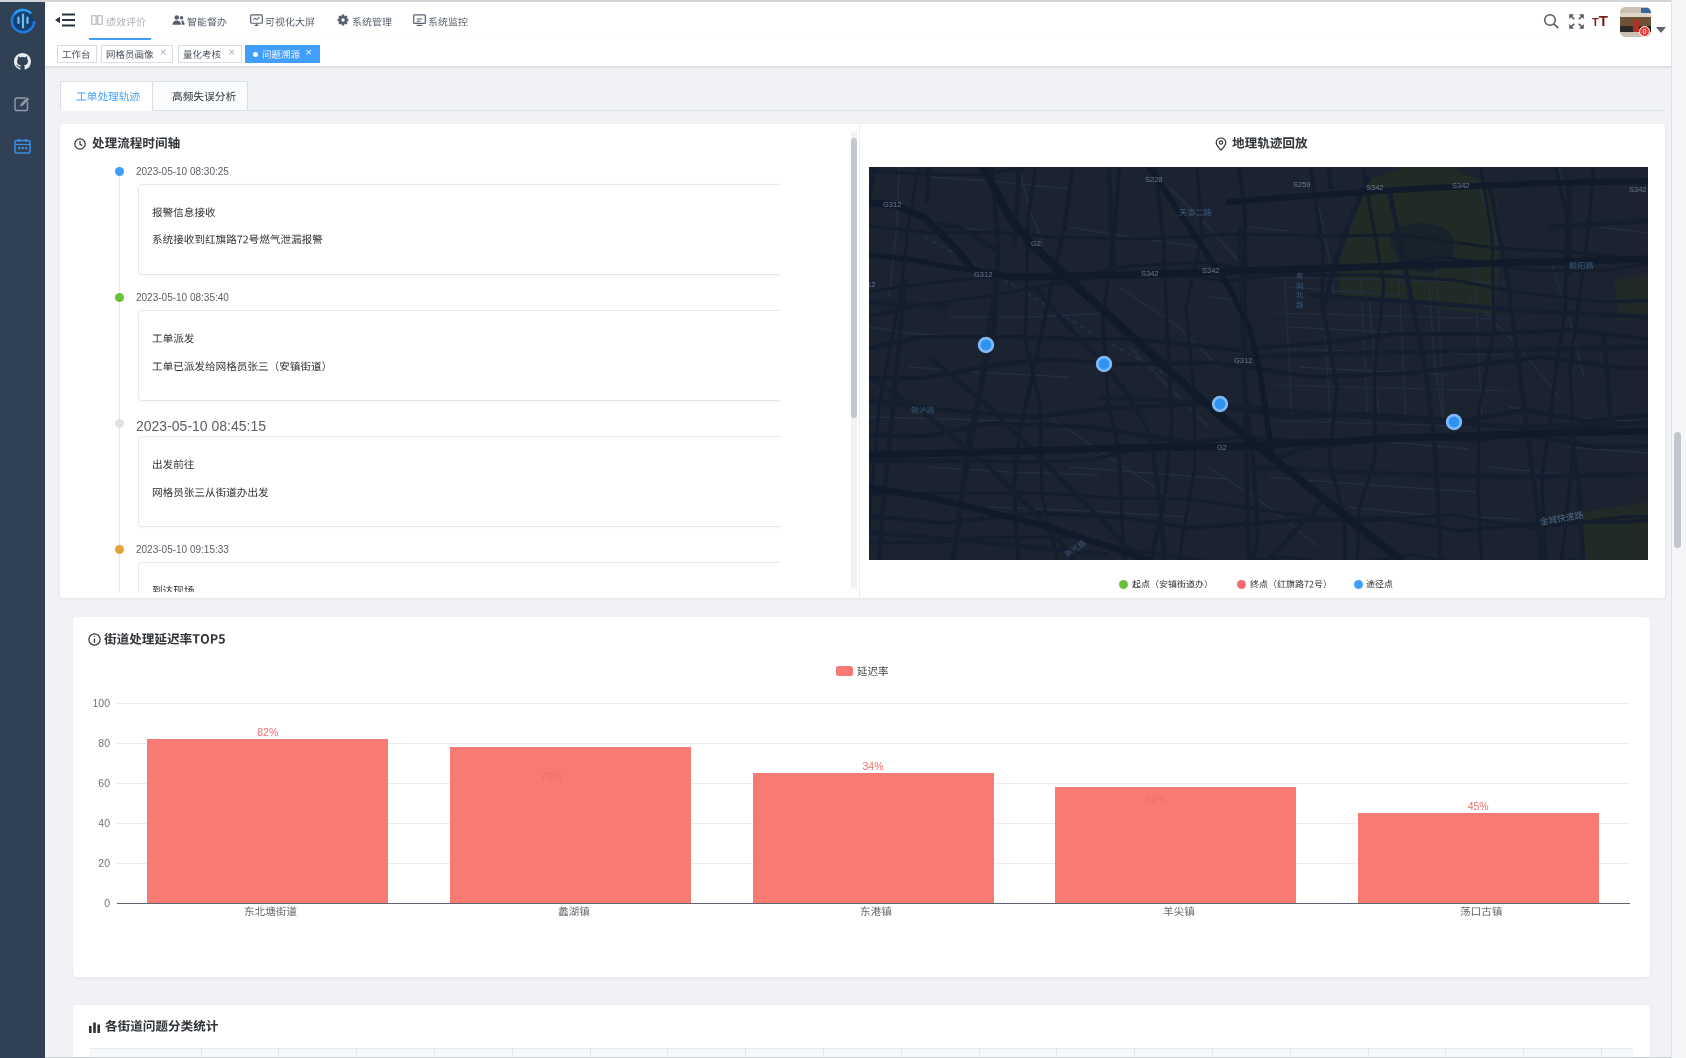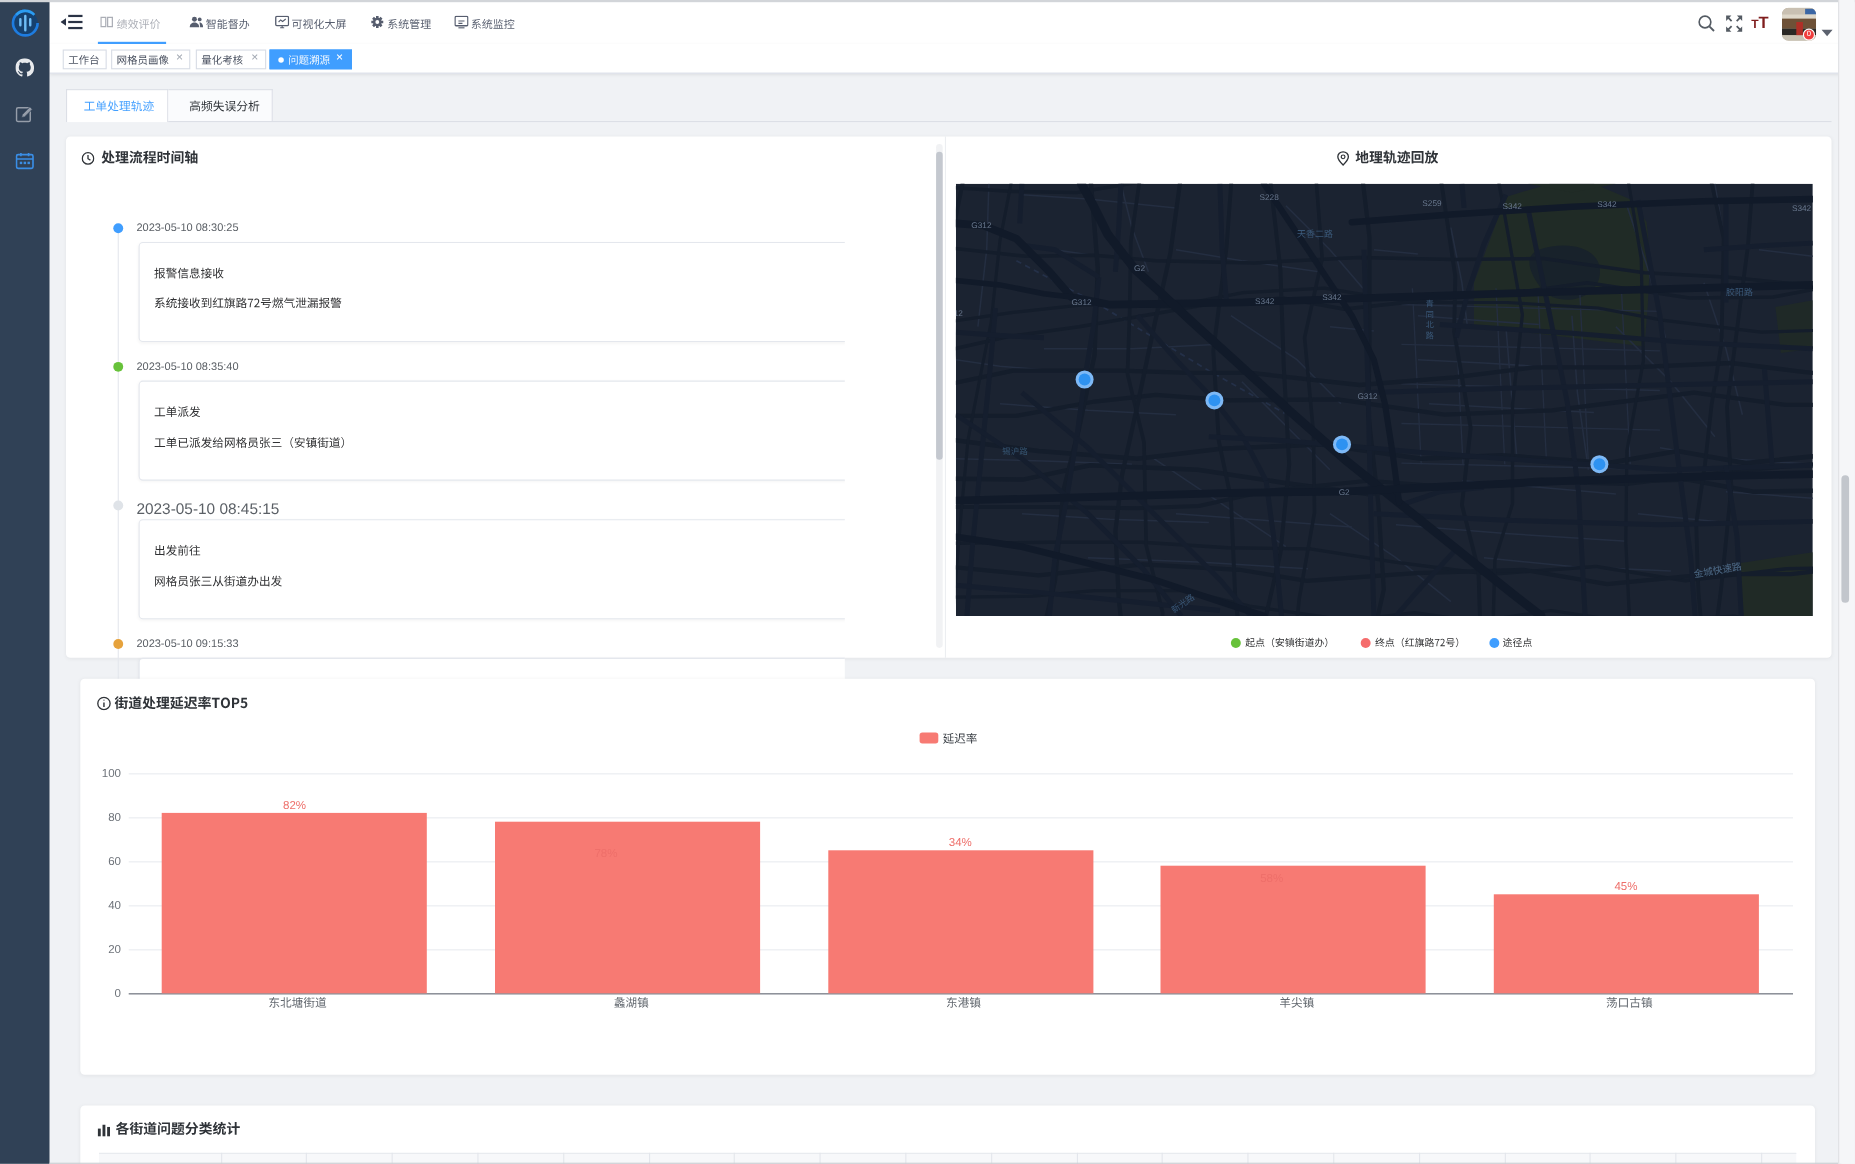--- a/index.html
+++ b/index.html
@@ -133,21 +133,21 @@
   </svg>
 <div style="position:absolute;left:60px;top:124px;width:1605px;height:474px;background:#fff;border-radius:4px;box-shadow:0 1px 4px rgba(0,0,0,.06);"></div>
 <div style="position:absolute;left:858.5px;top:124px;width:1.5px;height:474px;background:#eceef1;"></div>
 <svg class="ab" style="left:74px;top:138px" width="12" height="12" viewBox="0 0 12 12">
 <circle cx="6" cy="6" r="5.2" fill="none" stroke="#2f3338" stroke-width="1.2"></circle>
 <path d="M6 3 V6.3 L8.2 7.5" fill="none" stroke="#2f3338" stroke-width="1.2"></path>
 </svg>
 <svg style="position:absolute;left:91.5px;top:132.9px;" width="92" height="20" viewBox="0 -14.6 92 20">
     <path d="M5.0 -7.3C4.8 -5.9 4.5 -4.8 4.1 -3.8C3.7 -4.5 3.4 -5.4 3.1 -6.4L3.4 -7.3ZM2.5 -10.7C2.1 -8.2 1.4 -5.7 0.5 -4.4C0.9 -4.2 1.4 -3.8 1.7 -3.6C1.9 -3.9 2.1 -4.2 2.3 -4.6C2.6 -3.7 2.9 -3.0 3.3 -2.4C2.5 -1.3 1.5 -0.5 0.3 0.0C0.7 0.2 1.3 0.8 1.5 1.2C2.6 0.7 3.5 -0.1 4.3 -1.1C5.8 0.5 7.6 0.9 9.7 0.9H11.8C11.9 0.4 12.1 -0.3 12.4 -0.7C11.8 -0.7 10.3 -0.7 9.8 -0.7C8.1 -0.7 6.4 -1.0 5.1 -2.4C5.9 -3.9 6.4 -5.9 6.7 -8.5L5.7 -8.8L5.4 -8.7H3.7C3.9 -9.2 4.0 -9.8 4.1 -10.4ZM7.4 -10.7V-1.3H9.0V-6.0C9.7 -5.1 10.3 -4.2 10.7 -3.5L12.0 -4.3C11.5 -5.3 10.3 -6.7 9.4 -7.8L9.0 -7.6V-10.7Z M19.1 -6.6H20.4V-5.6H19.1ZM21.6 -6.6H22.9V-5.6H21.6ZM19.1 -8.9H20.4V-7.8H19.1ZM21.6 -8.9H22.9V-7.8H21.6ZM16.7 -0.6V0.7H24.9V-0.6H21.8V-1.8H24.5V-3.2H21.8V-4.3H24.3V-10.2H17.7V-4.3H20.2V-3.2H17.6V-1.8H20.2V-0.6ZM12.9 -1.6 13.2 -0.0C14.5 -0.4 16.0 -0.9 17.4 -1.4L17.1 -2.8L15.9 -2.4V-5.0H17.0V-6.4H15.9V-8.6H17.2V-10.0H13.1V-8.6H14.4V-6.4H13.2V-5.0H14.4V-2.0Z M32.3 -4.5V0.6H33.6V-4.5ZM30.2 -4.5V-3.3C30.2 -2.3 30.0 -0.9 28.6 0.1C28.9 0.3 29.4 0.8 29.6 1.1C31.3 -0.2 31.5 -1.9 31.5 -3.3V-4.5ZM34.4 -4.5V-0.7C34.4 0.1 34.5 0.4 34.7 0.6C34.9 0.8 35.3 0.9 35.6 0.9C35.8 0.9 36.0 0.9 36.2 0.9C36.5 0.9 36.8 0.8 36.9 0.7C37.1 0.6 37.3 0.4 37.3 0.2C37.4 -0.1 37.5 -0.7 37.5 -1.3C37.2 -1.4 36.7 -1.7 36.5 -1.9C36.5 -1.3 36.5 -0.9 36.4 -0.7C36.4 -0.5 36.4 -0.4 36.4 -0.3C36.3 -0.3 36.3 -0.3 36.2 -0.3C36.1 -0.3 36.0 -0.3 36.0 -0.3C35.9 -0.3 35.9 -0.3 35.9 -0.4C35.8 -0.4 35.8 -0.5 35.8 -0.7V-4.5ZM26.1 -9.4C26.9 -9.1 27.9 -8.4 28.4 -8.0L29.3 -9.2C28.8 -9.7 27.7 -10.2 26.9 -10.6ZM25.6 -6.0C26.4 -5.6 27.5 -5.0 27.9 -4.6L28.8 -5.8C28.2 -6.3 27.2 -6.8 26.4 -7.1ZM25.8 -0.0 27.1 1.0C27.9 -0.3 28.7 -1.7 29.3 -3.0L28.2 -4.0C27.5 -2.6 26.5 -1.0 25.8 -0.0ZM32.1 -10.4C32.3 -10.0 32.5 -9.6 32.6 -9.2H29.3V-7.8H31.4C31.0 -7.3 30.6 -6.8 30.4 -6.6C30.1 -6.4 29.7 -6.2 29.4 -6.2C29.5 -5.9 29.7 -5.2 29.7 -4.8C30.2 -5.0 30.9 -5.0 35.6 -5.4C35.8 -5.1 36.0 -4.8 36.1 -4.5L37.4 -5.3C37.0 -6.0 36.1 -7.0 35.4 -7.8H37.1V-9.2H34.1C34.0 -9.7 33.8 -10.3 33.5 -10.7ZM34.1 -7.3 34.8 -6.6 32.0 -6.4C32.4 -6.9 32.8 -7.4 33.1 -7.8H35.0Z M45.0 -9.0H47.9V-7.2H45.0ZM43.6 -10.2V-5.9H49.4V-10.2ZM43.5 -2.8V-1.6H45.7V-0.5H42.7V0.9H50.0V-0.5H47.2V-1.6H49.4V-2.8H47.2V-3.9H49.7V-5.2H43.2V-3.9H45.7V-2.8ZM42.1 -10.6C41.1 -10.1 39.6 -9.8 38.2 -9.5C38.3 -9.2 38.5 -8.7 38.6 -8.4C39.1 -8.4 39.6 -8.5 40.1 -8.6V-7.2H38.3V-5.8H39.9C39.5 -4.5 38.8 -3.2 38.1 -2.4C38.3 -2.0 38.6 -1.3 38.8 -0.9C39.2 -1.5 39.7 -2.4 40.1 -3.4V1.1H41.6V-3.8C41.9 -3.4 42.2 -2.9 42.3 -2.5L43.2 -3.7C43.0 -4.0 41.9 -5.1 41.6 -5.4V-5.8H42.9V-7.2H41.6V-8.9C42.1 -9.1 42.7 -9.2 43.1 -9.4Z M56.2 -5.4C56.8 -4.5 57.6 -3.2 58.0 -2.5L59.3 -3.3C58.9 -4.0 58.0 -5.2 57.4 -6.0ZM54.2 -4.9V-2.6H52.6V-4.9ZM54.2 -6.2H52.6V-8.4H54.2ZM51.2 -9.7V-0.2H52.6V-1.2H55.6V-9.7ZM59.8 -10.6V-8.4H56.0V-6.9H59.8V-0.9C59.8 -0.6 59.7 -0.6 59.4 -0.6C59.2 -0.6 58.2 -0.6 57.3 -0.6C57.6 -0.2 57.8 0.5 57.9 0.9C59.1 0.9 60.0 0.9 60.6 0.7C61.1 0.4 61.3 0.0 61.3 -0.9V-6.9H62.6V-8.4H61.3V-10.6Z M63.9 -7.7V1.1H65.5V-7.7ZM64.1 -9.9C64.7 -9.3 65.3 -8.5 65.6 -7.9L66.8 -8.7C66.5 -9.3 65.8 -10.1 65.3 -10.6ZM68.1 -3.6H70.5V-2.3H68.1ZM68.1 -6.0H70.5V-4.8H68.1ZM66.7 -7.2V-1.1H71.9V-7.2ZM67.3 -10.1V-8.7H73.3V-0.5C73.3 -0.4 73.2 -0.3 73.0 -0.3C72.9 -0.3 72.4 -0.3 72.0 -0.3C72.2 0.1 72.4 0.7 72.5 1.0C73.3 1.0 73.8 1.0 74.3 0.8C74.7 0.6 74.8 0.2 74.8 -0.5V-10.1Z M82.7 -3.2H83.7V-1.0H82.7ZM82.7 -4.5V-6.6H83.7V-4.5ZM86.1 -3.2V-1.0H85.0V-3.2ZM86.1 -4.5H85.0V-6.6H86.1ZM83.6 -10.7V-8.0H81.3V1.1H82.7V0.4H86.1V1.0H87.5V-8.0H85.1V-10.7ZM76.5 -3.9C76.6 -4.0 77.1 -4.1 77.5 -4.1H78.5V-2.7C77.6 -2.5 76.7 -2.4 76.0 -2.3L76.3 -0.9L78.5 -1.3V1.1H79.9V-1.5L81.0 -1.7L80.9 -3.0L79.9 -2.9V-4.1H80.9V-5.5H79.9V-7.3H78.5V-5.5H77.8C78.1 -6.2 78.4 -7.1 78.7 -8.0H80.9V-9.4H79.1C79.2 -9.7 79.2 -10.1 79.3 -10.4L77.8 -10.7C77.8 -10.3 77.7 -9.8 77.6 -9.4H76.1V-8.0H77.3C77.1 -7.1 76.8 -6.5 76.7 -6.2C76.5 -5.6 76.3 -5.3 76.1 -5.2C76.2 -4.8 76.5 -4.2 76.5 -3.9Z" fill="#2f3338"></path>
   </svg>
-<div style="position:absolute;left:60px;top:158px;width:708px;height:434px;overflow:hidden;margin-top:36px;">
+<div style="position:absolute;left:72px;top:158px;width:708px;height:434px;overflow:hidden;">
     <div style="position:absolute;left:46.6px;top:13px;width:1.5px;height:423px;background:#e4e7ed;"></div>
     <div style="position:absolute;left:43px;top:8.5px;width:9px;height:9px;border-radius:5px;background:#409eff;"></div>
     <div style="position:absolute;left:64px;top:7.6px;font-size:10px;color:#5b6066;font-family:'Liberation Sans',sans-serif;">2023-05-10 08:30:25</div>
     <div style="position:absolute;left:65.5px;top:25.5px;width:718px;height:91px;background:#fff;border:1px solid #e4e7ed;border-radius:4px;box-shadow:0 1px 3px rgba(0,0,0,.04);"></div>
     <svg style="position:absolute;left:80.0px;top:45.7px;" width="67" height="17" viewBox="0 -12.3 67 17">
       <path d="M4.5 -8.5V0.8H5.3V-4.2H5.6C6.0 -3.1 6.6 -2.0 7.2 -1.2C6.7 -0.6 6.1 -0.1 5.3 0.3C5.5 0.4 5.8 0.7 5.9 0.9C6.6 0.5 7.2 -0.0 7.8 -0.6C8.3 0.0 9.0 0.5 9.7 0.8C9.8 0.6 10.0 0.3 10.2 0.1C9.5 -0.2 8.8 -0.6 8.3 -1.2C9.0 -2.2 9.6 -3.5 9.8 -4.8L9.3 -4.9L9.2 -4.9H5.3V-7.8H8.7C8.6 -6.8 8.6 -6.4 8.4 -6.3C8.3 -6.2 8.2 -6.2 8.0 -6.2C7.8 -6.2 7.1 -6.2 6.4 -6.3C6.5 -6.1 6.6 -5.8 6.6 -5.6C7.3 -5.6 8.0 -5.6 8.3 -5.6C8.7 -5.6 8.9 -5.7 9.1 -5.9C9.3 -6.1 9.4 -6.7 9.5 -8.2C9.5 -8.3 9.5 -8.5 9.5 -8.5ZM6.3 -4.2H8.9C8.6 -3.3 8.3 -2.5 7.7 -1.8C7.2 -2.5 6.7 -3.3 6.3 -4.2ZM2.0 -8.9V-6.8H0.5V-6.0H2.0V-3.7L0.3 -3.3L0.6 -2.5L2.0 -2.9V-0.1C2.0 0.0 1.9 0.1 1.8 0.1C1.6 0.1 1.1 0.1 0.5 0.1C0.6 0.3 0.7 0.6 0.7 0.8C1.6 0.8 2.1 0.8 2.4 0.7C2.7 0.6 2.8 0.3 2.8 -0.1V-3.1L4.1 -3.5L4.0 -4.3L2.8 -4.0V-6.0H4.0V-6.8H2.8V-8.9Z M12.6 -2.1V-1.6H19.2V-2.1ZM12.6 -3.0V-2.5H19.2V-3.0ZM12.6 -1.1V0.8H13.3V0.5H18.5V0.8H19.3V-1.1ZM13.3 0.1V-0.7H18.5V0.1ZM15.3 -4.5C15.4 -4.4 15.5 -4.2 15.6 -4.0H11.3V-3.4H20.5V-4.0H16.4C16.3 -4.2 16.1 -4.5 16.0 -4.7ZM12.2 -7.6C12.0 -7.1 11.6 -6.5 10.9 -6.1C11.1 -6.0 11.3 -5.8 11.4 -5.6C11.6 -5.8 11.7 -5.9 11.8 -6.0V-4.6H12.4V-4.9H14.0C14.1 -4.7 14.1 -4.6 14.1 -4.4C14.4 -4.4 14.7 -4.4 14.9 -4.4C15.1 -4.5 15.2 -4.5 15.4 -4.7C15.6 -4.9 15.6 -5.4 15.7 -6.9C15.7 -7.0 15.7 -7.2 15.7 -7.2H12.7L12.8 -7.5L12.7 -7.5H13.1V-7.9H14.3V-7.5H15.0V-7.9H16.2V-8.4H15.0V-8.9H14.3V-8.4H13.1V-8.9H12.4V-8.4H11.2V-7.9H12.4V-7.6ZM17.4 -8.9C17.1 -8.0 16.5 -7.2 15.8 -6.6C16.0 -6.5 16.2 -6.3 16.3 -6.2C16.6 -6.4 16.8 -6.6 17.0 -6.9C17.2 -6.5 17.5 -6.1 17.9 -5.8C17.4 -5.4 16.8 -5.2 16.2 -5.0C16.3 -4.9 16.5 -4.6 16.6 -4.5C17.2 -4.7 17.9 -5.0 18.4 -5.3C18.9 -4.9 19.6 -4.5 20.3 -4.3C20.4 -4.5 20.6 -4.8 20.8 -4.9C20.1 -5.1 19.4 -5.4 18.9 -5.8C19.3 -6.2 19.7 -6.8 19.9 -7.5H20.7V-8.0H17.7C17.8 -8.3 17.9 -8.5 18.0 -8.8ZM19.2 -7.5C19.0 -7.0 18.7 -6.5 18.4 -6.2C18.0 -6.6 17.7 -7.0 17.4 -7.5ZM15.0 -6.7C15.0 -5.6 14.9 -5.2 14.8 -5.1C14.7 -5.0 14.7 -5.0 14.6 -5.0L14.3 -5.0V-6.4H12.2L12.4 -6.7ZM12.4 -5.9H13.7V-5.3H12.4Z M25.2 -5.6V-5.0H30.4V-5.6ZM25.2 -4.1V-3.5H30.4V-4.1ZM24.5 -7.2V-6.5H31.2V-7.2ZM26.9 -8.6C27.2 -8.2 27.5 -7.6 27.7 -7.2L28.4 -7.5C28.2 -7.9 27.9 -8.5 27.6 -8.9ZM25.1 -2.6V0.8H25.8V0.4H29.8V0.8H30.5V-2.6ZM25.8 -0.2V-1.9H29.8V-0.2ZM23.9 -8.9C23.4 -7.3 22.5 -5.7 21.5 -4.6C21.7 -4.5 21.9 -4.1 22.0 -3.9C22.3 -4.3 22.7 -4.7 23.0 -5.2V0.9H23.7V-6.5C24.1 -7.2 24.4 -7.9 24.6 -8.6Z M34.6 -5.8H39.5V-5.0H34.6ZM34.6 -4.4H39.5V-3.5H34.6ZM34.6 -7.3H39.5V-6.4H34.6ZM34.6 -2.1V-0.4C34.6 0.4 34.9 0.7 36.1 0.7C36.4 0.7 38.3 0.7 38.6 0.7C39.6 0.7 39.9 0.3 40.0 -1.0C39.8 -1.1 39.4 -1.2 39.2 -1.3C39.2 -0.2 39.1 -0.1 38.5 -0.1C38.1 -0.1 36.5 -0.1 36.2 -0.1C35.5 -0.1 35.4 -0.1 35.4 -0.4V-2.1ZM39.9 -2.0C40.4 -1.4 40.9 -0.5 41.1 0.1L41.8 -0.2C41.6 -0.8 41.1 -1.7 40.6 -2.3ZM33.4 -2.2C33.1 -1.5 32.7 -0.6 32.3 0.0L33.0 0.3C33.4 -0.3 33.8 -1.2 34.0 -1.9ZM36.2 -2.5C36.8 -2.0 37.4 -1.3 37.7 -0.9L38.3 -1.3C38.0 -1.7 37.4 -2.4 36.9 -2.9H40.3V-7.9H37.2C37.3 -8.2 37.5 -8.5 37.7 -8.9L36.7 -9.0C36.6 -8.7 36.5 -8.3 36.3 -7.9H33.9V-2.9H36.8Z M47.2 -6.7C47.5 -6.3 47.9 -5.7 48.0 -5.3L48.6 -5.6C48.5 -6.0 48.2 -6.6 47.8 -7.0ZM44.1 -8.9V-6.8H42.8V-6.0H44.1V-3.7C43.6 -3.5 43.1 -3.4 42.7 -3.3L42.9 -2.5L44.1 -2.9V-0.1C44.1 0.0 44.0 0.1 43.9 0.1C43.8 0.1 43.4 0.1 43.0 0.1C43.1 0.3 43.2 0.6 43.2 0.8C43.8 0.8 44.2 0.8 44.5 0.7C44.7 0.5 44.8 0.3 44.8 -0.1V-3.1L45.9 -3.5L45.8 -4.2L44.8 -3.9V-6.0H45.9V-6.8H44.8V-8.9ZM48.4 -8.7C48.6 -8.4 48.8 -8.1 48.9 -7.8H46.5V-7.1H52.2V-7.8H49.7C49.6 -8.1 49.4 -8.5 49.2 -8.8ZM50.6 -7.0C50.4 -6.5 50.0 -5.8 49.7 -5.3H46.1V-4.6H52.5V-5.3H50.4C50.7 -5.7 51.0 -6.3 51.3 -6.8ZM50.5 -2.8C50.3 -2.1 50.0 -1.6 49.5 -1.1C48.9 -1.4 48.3 -1.6 47.7 -1.8C47.9 -2.1 48.2 -2.4 48.4 -2.8ZM46.6 -1.4C47.3 -1.2 48.1 -1.0 48.8 -0.7C48.1 -0.2 47.1 0.0 45.8 0.1C45.9 0.3 46.1 0.6 46.1 0.8C47.7 0.6 48.8 0.3 49.6 -0.3C50.5 0.1 51.3 0.5 51.8 0.9L52.3 0.3C51.8 -0.1 51.1 -0.5 50.3 -0.8C50.8 -1.3 51.1 -2.0 51.3 -2.8H52.6V-3.5H48.8C49.0 -3.8 49.1 -4.1 49.2 -4.4L48.5 -4.6C48.4 -4.2 48.2 -3.8 48.0 -3.5H46.0V-2.8H47.6C47.2 -2.3 46.9 -1.8 46.6 -1.4Z M59.2 -6.1H61.5C61.3 -4.7 61.0 -3.6 60.5 -2.6C59.9 -3.6 59.5 -4.7 59.2 -5.9ZM59.1 -8.9C58.8 -7.1 58.2 -5.3 57.3 -4.3C57.5 -4.1 57.8 -3.7 57.9 -3.6C58.2 -4.0 58.5 -4.4 58.8 -4.9C59.1 -3.8 59.5 -2.8 60.0 -1.9C59.4 -1.0 58.6 -0.3 57.5 0.2C57.7 0.4 57.9 0.7 58.0 0.9C59.0 0.3 59.8 -0.4 60.5 -1.2C61.1 -0.4 61.8 0.3 62.7 0.8C62.8 0.6 63.0 0.3 63.2 0.2C62.3 -0.3 61.5 -1.0 60.9 -1.9C61.6 -3.0 62.0 -4.4 62.3 -6.1H63.1V-6.8H59.5C59.7 -7.5 59.8 -8.1 59.9 -8.8ZM54.0 -1.1C54.2 -1.2 54.5 -1.4 56.4 -2.1V0.9H57.2V-8.7H56.4V-2.9L54.8 -2.3V-7.7H54.0V-2.5C54.0 -2.1 53.8 -1.9 53.6 -1.8C53.8 -1.6 53.9 -1.3 54.0 -1.1Z" fill="#303133"></path>
     </svg>
     <svg style="position:absolute;left:80.0px;top:73.2px;" width="174" height="17" viewBox="0 -12.3 174 17">
       <path d="M3.0 -2.4C2.5 -1.6 1.6 -0.8 0.7 -0.3C1.0 -0.2 1.3 0.1 1.4 0.2C2.2 -0.4 3.2 -1.2 3.8 -2.1ZM6.7 -2.0C7.6 -1.3 8.7 -0.4 9.2 0.2L9.9 -0.2C9.3 -0.8 8.3 -1.8 7.4 -2.4ZM7.0 -4.7C7.3 -4.5 7.6 -4.2 7.9 -3.8L3.2 -3.5C4.8 -4.3 6.4 -5.3 8.0 -6.5L7.4 -7.0C6.9 -6.6 6.3 -6.1 5.7 -5.8L3.1 -5.6C3.9 -6.2 4.7 -6.8 5.4 -7.6C6.8 -7.7 8.1 -7.9 9.1 -8.2L8.5 -8.8C6.8 -8.4 3.7 -8.1 1.1 -8.0C1.2 -7.8 1.3 -7.5 1.3 -7.3C2.3 -7.3 3.3 -7.4 4.3 -7.5C3.6 -6.8 2.8 -6.1 2.5 -5.9C2.2 -5.7 1.9 -5.6 1.7 -5.5C1.8 -5.3 1.9 -5.0 1.9 -4.8C2.2 -4.9 2.5 -4.9 4.6 -5.1C3.7 -4.5 3.0 -4.1 2.6 -3.9C1.9 -3.6 1.5 -3.4 1.1 -3.3C1.2 -3.1 1.3 -2.8 1.4 -2.6C1.7 -2.7 2.1 -2.8 5.0 -3.0V-0.2C5.0 -0.1 5.0 -0.1 4.8 -0.0C4.6 -0.0 4.0 -0.0 3.4 -0.1C3.5 0.2 3.7 0.5 3.7 0.7C4.5 0.7 5.0 0.7 5.4 0.6C5.7 0.5 5.8 0.2 5.8 -0.2V-3.1L8.4 -3.2C8.7 -2.9 9.0 -2.6 9.2 -2.3L9.8 -2.7C9.4 -3.3 8.5 -4.3 7.7 -5.0Z M18.0 -3.7V-0.4C18.0 0.4 18.2 0.6 18.9 0.6C19.1 0.6 19.7 0.6 19.9 0.6C20.5 0.6 20.7 0.2 20.8 -1.2C20.6 -1.3 20.2 -1.4 20.1 -1.5C20.0 -0.3 20.0 -0.1 19.8 -0.1C19.6 -0.1 19.1 -0.1 19.0 -0.1C18.8 -0.1 18.8 -0.1 18.8 -0.4V-3.7ZM16.0 -3.7C15.9 -1.6 15.7 -0.5 14.0 0.2C14.1 0.3 14.4 0.6 14.5 0.8C16.4 0.0 16.7 -1.3 16.8 -3.7ZM11.0 -0.6 11.2 0.2C12.2 -0.1 13.4 -0.5 14.6 -0.9L14.5 -1.6C13.2 -1.2 11.9 -0.8 11.0 -0.6ZM16.9 -8.7C17.1 -8.3 17.4 -7.7 17.5 -7.4H14.9V-6.6H16.8C16.3 -6.0 15.6 -5.0 15.4 -4.8C15.2 -4.6 14.9 -4.5 14.7 -4.5C14.8 -4.3 14.9 -3.9 15.0 -3.7C15.3 -3.8 15.7 -3.9 19.6 -4.2C19.7 -3.9 19.9 -3.7 20.0 -3.5L20.7 -3.8C20.3 -4.4 19.7 -5.4 19.1 -6.2L18.5 -5.9C18.7 -5.6 18.9 -5.2 19.2 -4.9L16.2 -4.6C16.7 -5.2 17.3 -6.0 17.8 -6.6H20.6V-7.4H17.6L18.3 -7.6C18.1 -7.9 17.9 -8.5 17.6 -8.9ZM11.2 -4.5C11.4 -4.6 11.6 -4.6 12.9 -4.8C12.5 -4.1 12.0 -3.6 11.9 -3.4C11.5 -3.0 11.3 -2.7 11.0 -2.7C11.1 -2.5 11.3 -2.1 11.3 -1.9C11.5 -2.1 11.9 -2.2 14.5 -2.8C14.5 -2.9 14.5 -3.2 14.5 -3.5L12.5 -3.1C13.3 -4.0 14.1 -5.1 14.8 -6.3L14.1 -6.7C13.9 -6.3 13.6 -5.9 13.4 -5.5L12.1 -5.4C12.7 -6.3 13.4 -7.5 13.9 -8.6L13.1 -8.9C12.6 -7.7 11.8 -6.3 11.6 -5.9C11.3 -5.6 11.1 -5.3 10.9 -5.3C11.1 -5.1 11.2 -4.7 11.2 -4.5Z M26.0 -6.7C26.3 -6.3 26.7 -5.7 26.8 -5.3L27.4 -5.6C27.3 -6.0 27.0 -6.6 26.6 -7.0ZM22.9 -8.9V-6.8H21.6V-6.0H22.9V-3.7C22.4 -3.5 21.9 -3.4 21.5 -3.3L21.7 -2.5L22.9 -2.9V-0.1C22.9 0.0 22.8 0.1 22.7 0.1C22.6 0.1 22.2 0.1 21.8 0.1C21.9 0.3 22.0 0.6 22.0 0.8C22.6 0.8 23.0 0.8 23.3 0.7C23.5 0.5 23.6 0.3 23.6 -0.1V-3.1L24.7 -3.5L24.6 -4.2L23.6 -3.9V-6.0H24.7V-6.8H23.6V-8.9ZM27.2 -8.7C27.4 -8.4 27.6 -8.1 27.7 -7.8H25.3V-7.1H31.0V-7.8H28.5C28.4 -8.1 28.2 -8.5 28.0 -8.8ZM29.4 -7.0C29.2 -6.5 28.8 -5.8 28.5 -5.3H24.9V-4.6H31.3V-5.3H29.2C29.5 -5.7 29.8 -6.3 30.1 -6.8ZM29.3 -2.8C29.1 -2.1 28.8 -1.6 28.3 -1.1C27.7 -1.4 27.1 -1.6 26.5 -1.8C26.7 -2.1 27.0 -2.4 27.2 -2.8ZM25.4 -1.4C26.1 -1.2 26.9 -1.0 27.6 -0.7C26.9 -0.2 25.9 0.0 24.6 0.1C24.7 0.3 24.9 0.6 24.9 0.8C26.5 0.6 27.6 0.3 28.4 -0.3C29.3 0.1 30.1 0.5 30.6 0.9L31.1 0.3C30.6 -0.1 29.9 -0.5 29.1 -0.8C29.6 -1.3 29.9 -2.0 30.1 -2.8H31.4V-3.5H27.6C27.8 -3.8 27.9 -4.1 28.0 -4.4L27.3 -4.6C27.2 -4.2 27.0 -3.8 26.8 -3.5H24.8V-2.8H26.4C26.0 -2.3 25.7 -1.8 25.4 -1.4Z M38.0 -6.1H40.3C40.1 -4.7 39.8 -3.6 39.3 -2.6C38.7 -3.6 38.3 -4.7 38.0 -5.9ZM37.9 -8.9C37.6 -7.1 37.0 -5.3 36.1 -4.3C36.3 -4.1 36.6 -3.7 36.7 -3.6C37.0 -4.0 37.3 -4.4 37.6 -4.9C37.9 -3.8 38.3 -2.8 38.8 -1.9C38.2 -1.0 37.4 -0.3 36.3 0.2C36.5 0.4 36.7 0.7 36.8 0.9C37.8 0.3 38.6 -0.4 39.3 -1.2C39.9 -0.4 40.6 0.3 41.5 0.8C41.6 0.6 41.8 0.3 42.0 0.2C41.1 -0.3 40.3 -1.0 39.7 -1.9C40.4 -3.0 40.8 -4.4 41.1 -6.1H41.9V-6.8H38.3C38.5 -7.5 38.6 -8.1 38.7 -8.8ZM32.8 -1.1C33.0 -1.2 33.3 -1.4 35.2 -2.1V0.9H36.0V-8.7H35.2V-2.9L33.6 -2.3V-7.7H32.8V-2.5C32.8 -2.1 32.6 -1.9 32.4 -1.8C32.6 -1.6 32.7 -1.3 32.8 -1.1Z M49.2 -8.0V-1.6H49.9V-8.0ZM51.3 -8.7V-0.4C51.3 -0.2 51.2 -0.2 51.1 -0.2C50.9 -0.1 50.3 -0.1 49.7 -0.2C49.8 0.0 49.9 0.4 50.0 0.6C50.7 0.6 51.3 0.6 51.6 0.5C52.0 0.3 52.1 0.1 52.1 -0.4V-8.7ZM43.1 -0.4 43.2 0.3C44.6 0.0 46.7 -0.3 48.5 -0.7L48.5 -1.4L46.3 -1.0V-2.7H48.4V-3.4H46.3V-4.5H45.5V-3.4H43.4V-2.7H45.5V-0.9ZM43.7 -4.7C43.9 -4.8 44.3 -4.8 47.6 -5.1C47.8 -4.9 47.9 -4.7 48.0 -4.5L48.6 -4.9C48.3 -5.5 47.6 -6.4 47.0 -7.2L46.4 -6.8C46.7 -6.5 47.0 -6.1 47.2 -5.8L44.5 -5.5C44.9 -6.1 45.4 -6.8 45.7 -7.5H48.6V-8.2H43.2V-7.5H44.8C44.5 -6.8 44.1 -6.1 43.9 -5.9C43.7 -5.6 43.6 -5.4 43.4 -5.4C43.5 -5.2 43.6 -4.8 43.7 -4.7Z M53.4 -0.6 53.6 0.3C54.6 0.0 55.9 -0.3 57.3 -0.6L57.2 -1.3C55.8 -1.0 54.3 -0.7 53.4 -0.6ZM53.6 -4.5C53.8 -4.6 54.1 -4.6 55.4 -4.8C55.0 -4.1 54.5 -3.6 54.3 -3.4C53.9 -3.0 53.7 -2.8 53.4 -2.7C53.5 -2.5 53.7 -2.1 53.7 -2.0C53.9 -2.1 54.3 -2.2 57.3 -2.6C57.2 -2.8 57.2 -3.1 57.2 -3.3L54.9 -3.0C55.8 -3.9 56.6 -5.1 57.4 -6.2L56.7 -6.7C56.5 -6.3 56.2 -5.9 56.0 -5.5L54.5 -5.4C55.2 -6.3 55.9 -7.5 56.4 -8.6L55.6 -8.9C55.1 -7.6 54.3 -6.3 54.0 -5.9C53.8 -5.6 53.6 -5.3 53.4 -5.3C53.4 -5.1 53.6 -4.7 53.6 -4.5ZM57.3 -0.6V0.2H63.1V-0.6H60.7V-7.1H62.9V-7.9H57.5V-7.1H59.8V-0.6Z M65.2 -8.7C65.5 -8.2 65.8 -7.6 65.9 -7.2L66.6 -7.4C66.5 -7.8 66.2 -8.4 65.8 -8.9ZM69.6 -1.1C69.2 -0.6 68.6 0.0 68.0 0.4C68.2 0.5 68.4 0.8 68.6 0.9C69.2 0.4 69.9 -0.2 70.3 -0.9ZM71.2 -0.8C71.8 -0.3 72.6 0.4 72.9 0.9L73.5 0.4C73.1 -0.0 72.4 -0.7 71.8 -1.2ZM68.9 -8.9C68.6 -8.0 68.2 -7.1 67.7 -6.5V-7.2H64.0V-6.4H65.1C65.1 -3.8 65.0 -1.1 64.0 0.4C64.2 0.5 64.4 0.7 64.5 0.9C65.3 -0.4 65.6 -2.2 65.7 -4.2H66.9C66.8 -1.4 66.7 -0.4 66.5 -0.1C66.4 0.0 66.4 0.0 66.2 0.0C66.1 0.0 65.8 0.0 65.5 -0.0C65.6 0.2 65.6 0.5 65.6 0.7C66.0 0.7 66.3 0.7 66.6 0.7C66.8 0.7 67.0 0.6 67.1 0.4C67.4 0.0 67.5 -1.2 67.6 -4.6C67.6 -4.7 67.6 -5.0 67.6 -5.0H67.2L65.8 -5.0L65.8 -6.4H67.6C67.5 -6.3 67.4 -6.2 67.3 -6.1C67.5 -6.0 67.8 -5.7 67.9 -5.6C68.3 -6.0 68.6 -6.5 68.9 -7.1H73.6V-7.8H69.2C69.4 -8.1 69.5 -8.4 69.6 -8.8ZM71.9 -6.6V-6.0H69.8V-6.6H69.1V-6.0H68.4V-5.3H69.1V-2.0H67.9V-1.3H73.7V-2.0H72.6V-5.3H73.4V-6.0H72.6V-6.6ZM69.8 -5.3H71.9V-4.6H69.8ZM69.8 -4.0H71.9V-3.3H69.8ZM69.8 -2.7H71.9V-2.0H69.8Z M75.9 -7.8H77.9V-5.9H75.9ZM74.6 -0.4 74.7 0.3C75.9 0.1 77.4 -0.3 78.8 -0.7L78.8 -1.4L77.4 -1.1V-3.0H78.5C78.6 -2.8 78.8 -2.6 78.9 -2.4C79.1 -2.5 79.3 -2.6 79.5 -2.7V0.8H80.3V0.4H82.9V0.8H83.7V-2.7L84.0 -2.6C84.1 -2.8 84.4 -3.1 84.5 -3.2C83.5 -3.6 82.7 -4.1 82.1 -4.8C82.8 -5.6 83.3 -6.5 83.6 -7.6L83.1 -7.9L83.0 -7.8H80.9C81.1 -8.1 81.2 -8.4 81.3 -8.7L80.5 -8.9C80.1 -7.6 79.4 -6.4 78.6 -5.6V-8.5H75.1V-5.2H76.6V-0.9L75.8 -0.7V-4.2H75.1V-0.6ZM80.3 -0.3V-2.3H82.9V-0.3ZM82.6 -7.1C82.4 -6.5 82.0 -5.9 81.6 -5.3C81.1 -5.9 80.8 -6.4 80.5 -6.9L80.6 -7.1ZM80.0 -3.0C80.5 -3.3 81.1 -3.8 81.6 -4.3C82.0 -3.8 82.6 -3.4 83.2 -3.0ZM81.1 -4.8C80.4 -4.1 79.5 -3.5 78.7 -3.2V-3.7H77.4V-5.2H78.6V-5.5C78.8 -5.4 79.0 -5.2 79.2 -5.1C79.5 -5.4 79.8 -5.8 80.1 -6.3C80.4 -5.8 80.7 -5.3 81.1 -4.8Z M86.9 0.0H87.9C88.0 -3.0 88.4 -4.9 90.2 -7.2V-7.8H85.3V-6.9H89.1C87.6 -4.8 87.0 -2.9 86.9 0.0Z M91.1 0.0H96.0V-0.8H93.9C93.5 -0.8 93.0 -0.8 92.6 -0.8C94.4 -2.5 95.7 -4.1 95.7 -5.6C95.7 -7.0 94.8 -7.9 93.4 -7.9C92.4 -7.9 91.7 -7.5 91.1 -6.8L91.7 -6.2C92.1 -6.7 92.6 -7.1 93.3 -7.1C94.2 -7.1 94.7 -6.5 94.7 -5.6C94.7 -4.3 93.6 -2.7 91.1 -0.6Z M99.3 -7.8H104.4V-6.3H99.3ZM98.5 -8.5V-5.6H105.2V-8.5ZM97.2 -4.7V-3.9H99.4C99.2 -3.3 98.9 -2.5 98.7 -2.0H104.3C104.1 -0.8 103.9 -0.2 103.6 0.0C103.5 0.1 103.3 0.1 103.1 0.1C102.8 0.1 102.0 0.1 101.3 0.0C101.4 0.2 101.5 0.6 101.5 0.8C102.3 0.8 103.0 0.8 103.3 0.8C103.8 0.8 104.0 0.7 104.3 0.5C104.7 0.2 104.9 -0.6 105.2 -2.4C105.2 -2.5 105.2 -2.7 105.2 -2.7H99.9L100.3 -3.9H106.5V-4.7Z M111.5 -1.7C111.2 -1.0 110.8 -0.1 110.2 0.5L110.9 0.8C111.4 0.2 111.8 -0.7 112.1 -1.5ZM115.7 -1.5C116.1 -0.8 116.6 0.2 116.8 0.8L117.5 0.6C117.3 -0.0 116.8 -1.0 116.4 -1.7ZM116.0 -8.5C116.2 -8.0 116.5 -7.3 116.7 -6.9L117.2 -7.1C117.1 -7.6 116.8 -8.2 116.5 -8.7ZM112.7 -1.4C112.8 -0.7 112.9 0.2 112.9 0.7L113.6 0.6C113.6 0.1 113.5 -0.8 113.3 -1.5ZM114.2 -1.3C114.4 -0.7 114.7 0.2 114.8 0.7L115.5 0.5C115.4 -0.0 115.1 -0.9 114.8 -1.5ZM108.1 -6.9C108.0 -6.0 107.9 -4.9 107.6 -4.3L108.1 -4.0C108.4 -4.7 108.6 -5.9 108.6 -6.8ZM115.1 -8.9V-6.9V-6.6L113.9 -6.6V-6.0H115.0C114.9 -4.7 114.5 -3.4 113.0 -2.3C113.2 -2.2 113.4 -2.0 113.5 -1.8C114.7 -2.6 115.2 -3.6 115.5 -4.6C115.8 -3.4 116.3 -2.4 117.0 -1.9C117.1 -2.1 117.4 -2.3 117.5 -2.4C116.6 -3.1 116.1 -4.5 115.8 -6.0H117.3V-6.6H115.7V-6.9V-8.9ZM112.0 -9.0C111.7 -7.3 111.1 -5.7 110.3 -4.7C110.5 -4.6 110.7 -4.4 110.9 -4.3C111.4 -5.0 111.9 -6.1 112.3 -7.2H113.4C113.3 -6.8 113.2 -6.4 113.1 -6.0C112.9 -6.1 112.6 -6.3 112.3 -6.4L112.1 -5.9C112.3 -5.7 112.7 -5.6 112.9 -5.4C112.8 -5.1 112.7 -4.9 112.6 -4.6C112.3 -4.8 112.0 -5.0 111.8 -5.1L111.5 -4.7C111.7 -4.5 112.0 -4.3 112.3 -4.1C111.9 -3.3 111.3 -2.7 110.7 -2.4C110.9 -2.2 111.1 -2.0 111.2 -1.8C112.5 -2.7 113.4 -4.3 113.9 -6.6C114.0 -7.0 114.1 -7.4 114.1 -7.7L113.7 -7.9L113.6 -7.8H112.5C112.5 -8.2 112.6 -8.5 112.7 -8.8ZM110.4 -7.4C110.3 -6.8 110.0 -5.9 109.7 -5.4V-8.8H109.1V-5.2C109.1 -3.3 108.9 -1.3 107.6 0.3C107.7 0.4 108.0 0.7 108.1 0.8C108.9 -0.1 109.3 -1.2 109.5 -2.3C109.8 -1.8 110.2 -1.2 110.3 -0.9L110.9 -1.5C110.7 -1.7 110.0 -2.8 109.7 -3.2C109.7 -3.8 109.7 -4.5 109.7 -5.2V-5.2L110.1 -5.1C110.4 -5.6 110.7 -6.5 111.0 -7.2Z M120.5 -6.3V-5.6H126.8V-6.3ZM120.5 -8.9C120.0 -7.4 119.1 -5.9 118.1 -5.0C118.3 -4.9 118.6 -4.6 118.8 -4.5C119.4 -5.2 120.0 -6.0 120.5 -7.0H127.6V-7.7H120.9C121.0 -8.1 121.2 -8.4 121.3 -8.7ZM119.4 -4.7V-4.0H125.2C125.3 -1.3 125.7 0.8 127.1 0.8C127.7 0.8 127.9 0.3 128.0 -0.9C127.8 -1.0 127.6 -1.2 127.4 -1.4C127.4 -0.5 127.3 0.1 127.1 0.1C126.3 0.1 126.0 -2.3 125.9 -4.7Z M129.3 -8.2C129.9 -7.9 130.7 -7.4 131.1 -7.0L131.6 -7.7C131.2 -8.0 130.3 -8.5 129.7 -8.8ZM128.8 -5.3C129.4 -5.0 130.2 -4.5 130.6 -4.2L131.1 -4.9C130.6 -5.2 129.8 -5.6 129.2 -5.9ZM129.1 0.1 129.8 0.6C130.3 -0.4 131.0 -1.7 131.5 -2.9L130.9 -3.3C130.3 -2.1 129.6 -0.7 129.1 0.1ZM134.5 -8.9V-6.0H133.1V-8.6H132.3V-6.0H131.3V-5.2H132.3V0.3H138.5V-0.5H133.1V-5.2H134.5V-2.1H137.4V-5.2H138.6V-6.0H137.4V-8.7H136.6V-6.0H135.2V-8.9ZM136.6 -5.2V-2.8H135.2V-5.2Z M139.8 -8.2C140.4 -7.9 141.1 -7.4 141.5 -7.1L142.0 -7.7C141.6 -8.0 140.8 -8.5 140.3 -8.8ZM139.4 -5.4C140.0 -5.0 140.8 -4.6 141.2 -4.3L141.7 -4.9C141.2 -5.2 140.4 -5.6 139.8 -5.9ZM144.1 -2.5C144.4 -2.3 144.9 -1.9 145.1 -1.7L145.5 -2.1C145.2 -2.3 144.8 -2.7 144.4 -2.9ZM144.1 -1.1C144.4 -0.8 144.8 -0.4 145.1 -0.2L145.4 -0.6C145.2 -0.8 144.8 -1.2 144.4 -1.4ZM146.5 -2.6C146.9 -2.3 147.3 -1.9 147.6 -1.7L147.9 -2.1C147.7 -2.3 147.2 -2.7 146.9 -2.9ZM146.4 -1.1C146.8 -0.9 147.2 -0.5 147.5 -0.2L147.8 -0.7C147.6 -0.9 147.1 -1.2 146.8 -1.5ZM139.5 0.3 140.2 0.7C140.7 -0.3 141.2 -1.6 141.6 -2.7L141.0 -3.1C140.5 -1.9 139.9 -0.5 139.5 0.3ZM142.4 -8.5V-5.5C142.4 -3.7 142.3 -1.3 141.2 0.4C141.4 0.4 141.7 0.7 141.8 0.8C142.8 -0.8 143.1 -3.0 143.1 -4.7H145.6V-3.9H143.2V0.8H143.9V-3.3H145.6V0.8H146.3V-3.3H148.1V0.1C148.1 0.3 148.1 0.3 148.0 0.3C147.9 0.3 147.5 0.3 147.1 0.3C147.1 0.4 147.2 0.7 147.3 0.8C147.9 0.8 148.3 0.8 148.5 0.7C148.7 0.6 148.8 0.5 148.8 0.1V-3.9H146.3V-4.7H149.0V-5.4H143.1V-5.5V-6.2H148.6V-8.5ZM143.1 -7.9H147.9V-6.8H143.1Z M154.0 -8.5V0.8H154.8V-4.2H155.2C155.6 -3.1 156.1 -2.0 156.8 -1.2C156.3 -0.6 155.6 -0.1 154.9 0.3C155.1 0.4 155.3 0.7 155.4 0.9C156.2 0.5 156.8 -0.0 157.3 -0.6C157.9 0.0 158.5 0.5 159.2 0.8C159.3 0.6 159.6 0.3 159.8 0.1C159.1 -0.2 158.4 -0.6 157.8 -1.2C158.6 -2.2 159.1 -3.5 159.4 -4.8L158.9 -4.9L158.7 -4.9H154.8V-7.8H158.2C158.2 -6.8 158.1 -6.4 158.0 -6.3C157.9 -6.2 157.8 -6.2 157.5 -6.2C157.3 -6.2 156.6 -6.2 155.9 -6.3C156.1 -6.1 156.2 -5.8 156.2 -5.6C156.9 -5.6 157.5 -5.6 157.9 -5.6C158.2 -5.6 158.5 -5.7 158.7 -5.9C158.9 -6.1 159.0 -6.7 159.1 -8.2C159.1 -8.3 159.1 -8.5 159.1 -8.5ZM155.9 -4.2H158.4C158.2 -3.3 157.8 -2.5 157.3 -1.8C156.7 -2.5 156.3 -3.3 155.9 -4.2ZM151.6 -8.9V-6.8H150.1V-6.0H151.6V-3.7L149.9 -3.3L150.1 -2.5L151.6 -2.9V-0.1C151.6 0.0 151.5 0.1 151.3 0.1C151.2 0.1 150.6 0.1 150.0 0.1C150.1 0.3 150.3 0.6 150.3 0.8C151.1 0.8 151.6 0.8 151.9 0.7C152.2 0.6 152.4 0.3 152.4 -0.1V-3.1L153.7 -3.5L153.6 -4.3L152.4 -4.0V-6.0H153.6V-6.8H152.4V-8.9Z M162.2 -2.1V-1.6H168.8V-2.1ZM162.2 -3.0V-2.5H168.8V-3.0ZM162.1 -1.1V0.8H162.9V0.5H168.1V0.8H168.9V-1.1ZM162.9 0.1V-0.7H168.1V0.1ZM164.9 -4.5C164.9 -4.4 165.1 -4.2 165.1 -4.0H160.9V-3.4H170.0V-4.0H166.0C165.9 -4.2 165.7 -4.5 165.6 -4.7ZM161.8 -7.6C161.5 -7.1 161.1 -6.5 160.5 -6.1C160.7 -6.0 160.9 -5.8 161.0 -5.6C161.1 -5.8 161.3 -5.9 161.4 -6.0V-4.6H162.0V-4.9H163.6C163.7 -4.7 163.7 -4.6 163.7 -4.4C164.0 -4.4 164.3 -4.4 164.4 -4.4C164.7 -4.5 164.8 -4.5 164.9 -4.7C165.1 -4.9 165.2 -5.4 165.3 -6.9C165.3 -7.0 165.3 -7.2 165.3 -7.2H162.3L162.4 -7.5L162.3 -7.5H162.7V-7.9H163.9V-7.5H164.5V-7.9H165.8V-8.4H164.5V-8.9H163.9V-8.4H162.7V-8.9H162.0V-8.4H160.7V-7.9H162.0V-7.6ZM166.9 -8.9C166.6 -8.0 166.1 -7.2 165.4 -6.6C165.5 -6.5 165.8 -6.3 165.9 -6.2C166.1 -6.4 166.4 -6.6 166.6 -6.9C166.8 -6.5 167.1 -6.1 167.4 -5.8C166.9 -5.4 166.4 -5.2 165.7 -5.0C165.8 -4.9 166.1 -4.6 166.1 -4.5C166.8 -4.7 167.4 -5.0 167.9 -5.3C168.5 -4.9 169.2 -4.5 169.9 -4.3C170.0 -4.5 170.2 -4.8 170.4 -4.9C169.6 -5.1 169.0 -5.4 168.4 -5.8C168.9 -6.2 169.3 -6.8 169.5 -7.5H170.2V-8.0H167.3C167.4 -8.3 167.5 -8.5 167.6 -8.8ZM168.8 -7.5C168.6 -7.0 168.3 -6.5 167.9 -6.2C167.5 -6.6 167.2 -7.0 167.0 -7.5ZM164.6 -6.7C164.5 -5.6 164.5 -5.2 164.4 -5.1C164.3 -5.0 164.2 -5.0 164.1 -5.0L163.9 -5.0V-6.4H161.7L162.0 -6.7ZM162.0 -5.9H163.3V-5.3H162.0Z" fill="#303133"></path>
     </svg>

